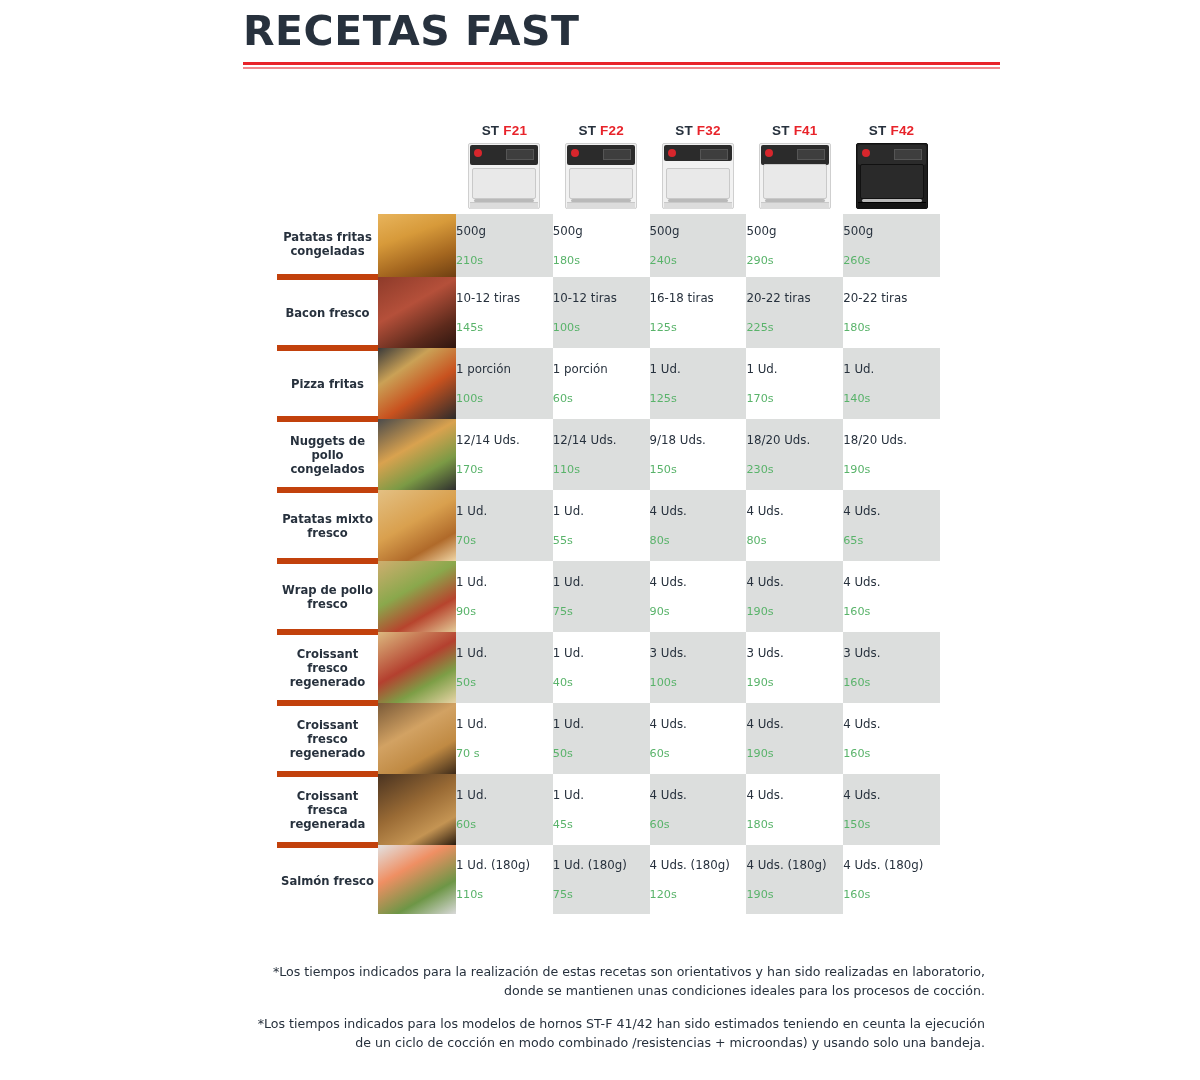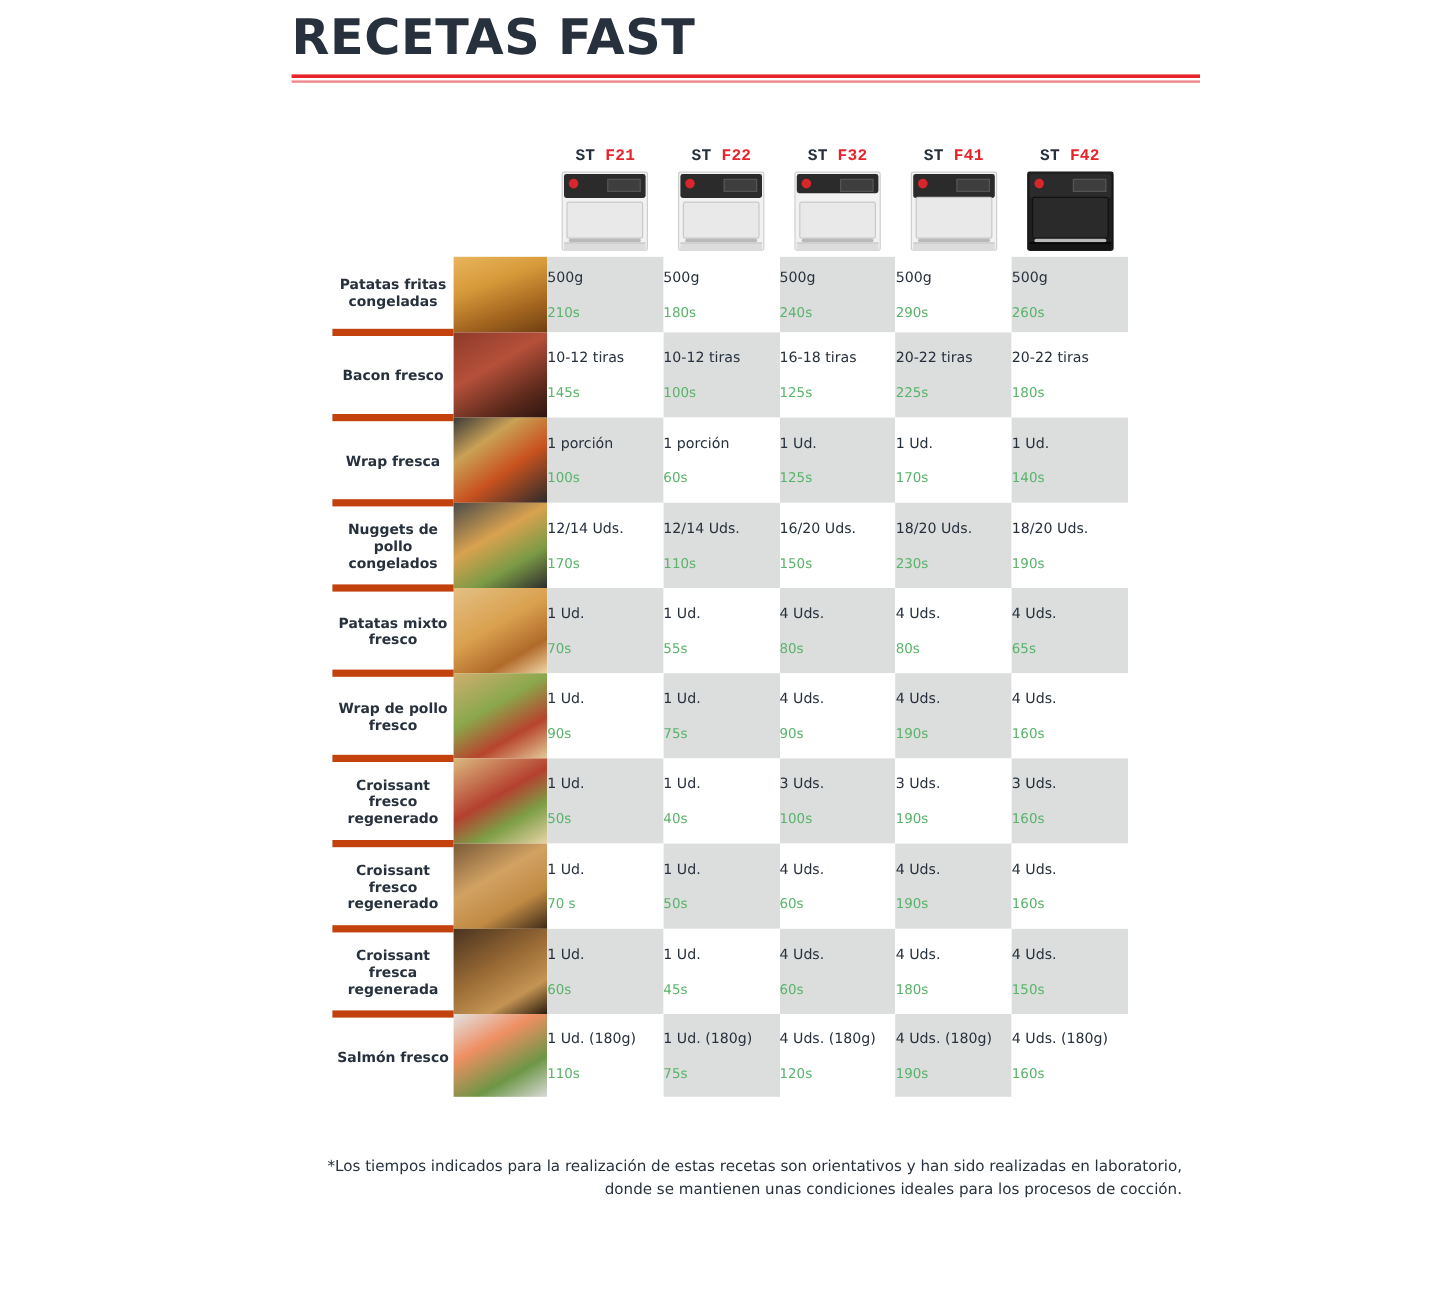--- a/index.html
+++ b/index.html
@@ -82,21 +82,21 @@
     text-align: center;
     vertical-align: bottom;
     padding-bottom: 0;
   }
   .model-name {
     font-size: 13.5px;
     font-weight: bold;
     color: #27313d;
     letter-spacing: 0.2px;
     margin-bottom: 5px;
-    font-family: Liberation Mono, monospace;
+    font-family: Liberation Sans, sans-serif;
   }
   .model-name .red { color: #e8232a; }
 
   
   .oven {
     width: 72px;
     height: 66px;
     margin: 0 auto;
     position: relative;
   }
@@ -348,21 +348,21 @@
           <td class="val-cell shade-a">
             <div class="qty">20-22 tiras</div>
             <div class="time">225s</div>
           </td>
           <td class="val-cell shade-b">
             <div class="qty">20-22 tiras</div>
             <div class="time">180s</div>
           </td>
         </tr>
         <tr class="data-row" style="height: 71px;">
-          <td class="r-name">Wrap fresca</td>
+          <td class="r-name">Pizza fritas</td>
           <td class="r-img">
             <div class="food" style="height: 71px; background: linear-gradient(145deg, rgb(58, 58, 58) 0%, rgb(202, 161, 86) 30%, rgb(200, 82, 31) 60%, rgb(43, 43, 43) 100%);"></div>
           </td>
           <td class="val-cell shade-a">
             <div class="qty">1 porción</div>
             <div class="time">100s</div>
           </td>
           <td class="val-cell shade-b">
             <div class="qty">1 porción</div>
             <div class="time">60s</div>
@@ -387,21 +387,21 @@
           </td>
           <td class="val-cell shade-b">
             <div class="qty">12/14 Uds.</div>
             <div class="time">170s</div>
           </td>
           <td class="val-cell shade-a">
             <div class="qty">12/14 Uds.</div>
             <div class="time">110s</div>
           </td>
           <td class="val-cell shade-b">
-            <div class="qty">16/20 Uds.</div>
+            <div class="qty">9/18 Uds.</div>
             <div class="time">150s</div>
           </td>
           <td class="val-cell shade-a">
             <div class="qty">18/20 Uds.</div>
             <div class="time">230s</div>
           </td>
           <td class="val-cell shade-b">
             <div class="qty">18/20 Uds.</div>
             <div class="time">190s</div>
           </td>
@@ -560,15 +560,16 @@
           <td class="val-cell shade-b">
             <div class="qty">4 Uds. (180g)</div>
             <div class="time">160s</div>
           </td>
         </tr>
       </tbody>
   </table>
 
   <div class="footnotes">
     <p>*Los tiempos indicados para la realización de estas recetas son orientativos y han sido realizadas en laboratorio, donde se mantienen unas condiciones ideales para los procesos de cocción.</p>
+    <p>*Los tiempos indicados para los modelos de hornos ST-F 41/42 han sido estimados teniendo en ceunta la ejecución de un ciclo de cocción en modo combinado /resistencias + microondas) y usando solo una bandeja.</p>
   </div>
 
 </div>
 
 </body></html>

